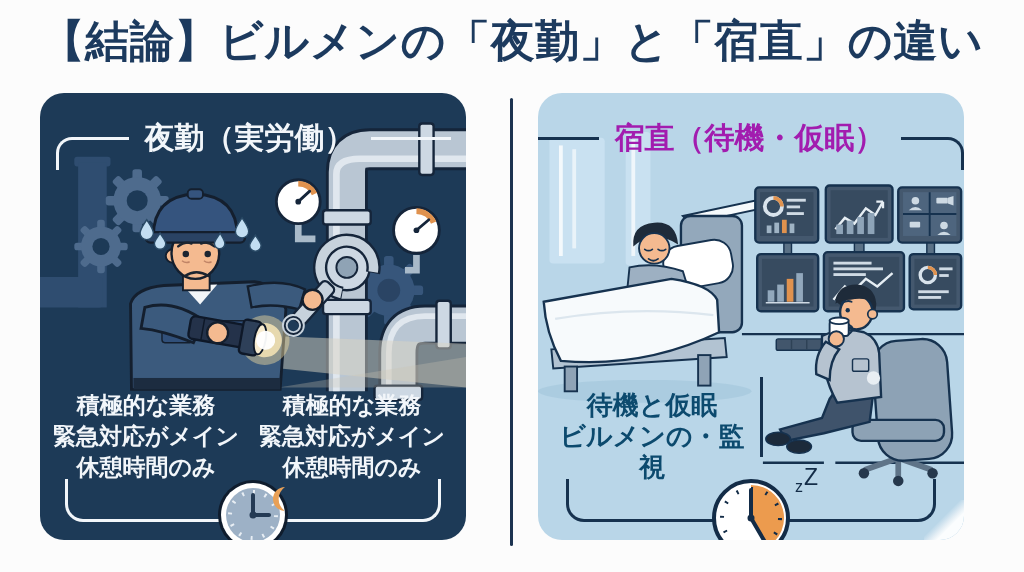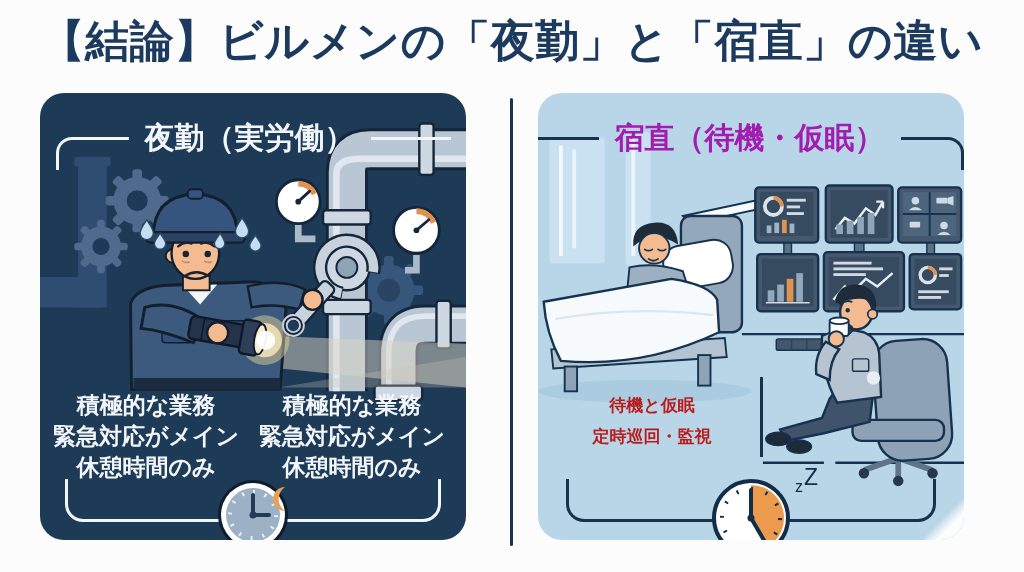--- a/index.html
+++ b/index.html
@@ -56,21 +56,21 @@
     position:absolute; top:297px; left:4px; right:12px; z-index:6;
     display:flex; align-items:flex-start; text-align:center;
   }
   .info-col { flex:1; }
   .info-line { font-size:23px; font-weight:700; color:#f2f6fa; line-height:31px; }
   .col-divider { width:2px; background:#f2f6fa; margin:6px 0; }
 
   .duty-text {
     position:absolute; top:297px; left:14px; width:200px; z-index:6; text-align:center;
   }
-  .duty-line { font-size:17px; font-weight:700; color:#b91c1c; line-height:31px; }
+  .duty-line { font-size:26px; font-weight:700; color:#0c4a6e; line-height:31px; }
   .duty-divider {
     position:absolute; top:284px; left:222px; width:3px; height:80px;
     background:#16324f; z-index:6;
   }
 
   .clock { position:absolute; left:50%; transform:translateX(-50%); z-index:7; }
   .panel.left  .clock { bottom:-13px; width:76px; height:76px; }
   .panel.right .clock { bottom:-20px; width:84px; height:84px; }
   .moon { position:absolute; left:calc(50% + 15px); bottom:27px; width:26px; height:28px; z-index:8; }
   .sleep-zz {
@@ -427,21 +427,21 @@
     </svg>
 
     <div class="panel-header">
       <div class="hdr-line-r"></div>
       <div class="hdr-title">宿直（待機・仮眠）</div>
       <div class="hdr-corner-right"></div>
     </div>
 
     <div class="duty-text">
       <div class="duty-line">待機と仮眠</div>
-      <div class="duty-line">定時巡回・監視</div>
+      <div class="duty-line">ビルメンの・監視</div>
     </div>
     <div class="duty-divider"></div>
 
     <div class="bottom-frame"></div>
 
     <svg class="clock" viewBox="0 0 84 84">
       <circle cx="42" cy="42" r="37" fill="#ffffff" stroke="#132c47" stroke-width="4"></circle>
       <path d="M42,42 L42,9 A33,33 0 0,1 58.5,70.6 Z" fill="#ec9b4e"></path>
       <circle cx="42" cy="42" r="29" fill="none" stroke="#132c47" stroke-width="4" stroke-dasharray="2 13.18" transform="rotate(-90 42 42)"></circle>
       <line x1="42" y1="42" x2="42" y2="14" stroke="#132c47" stroke-width="4" stroke-linecap="round"></line>

